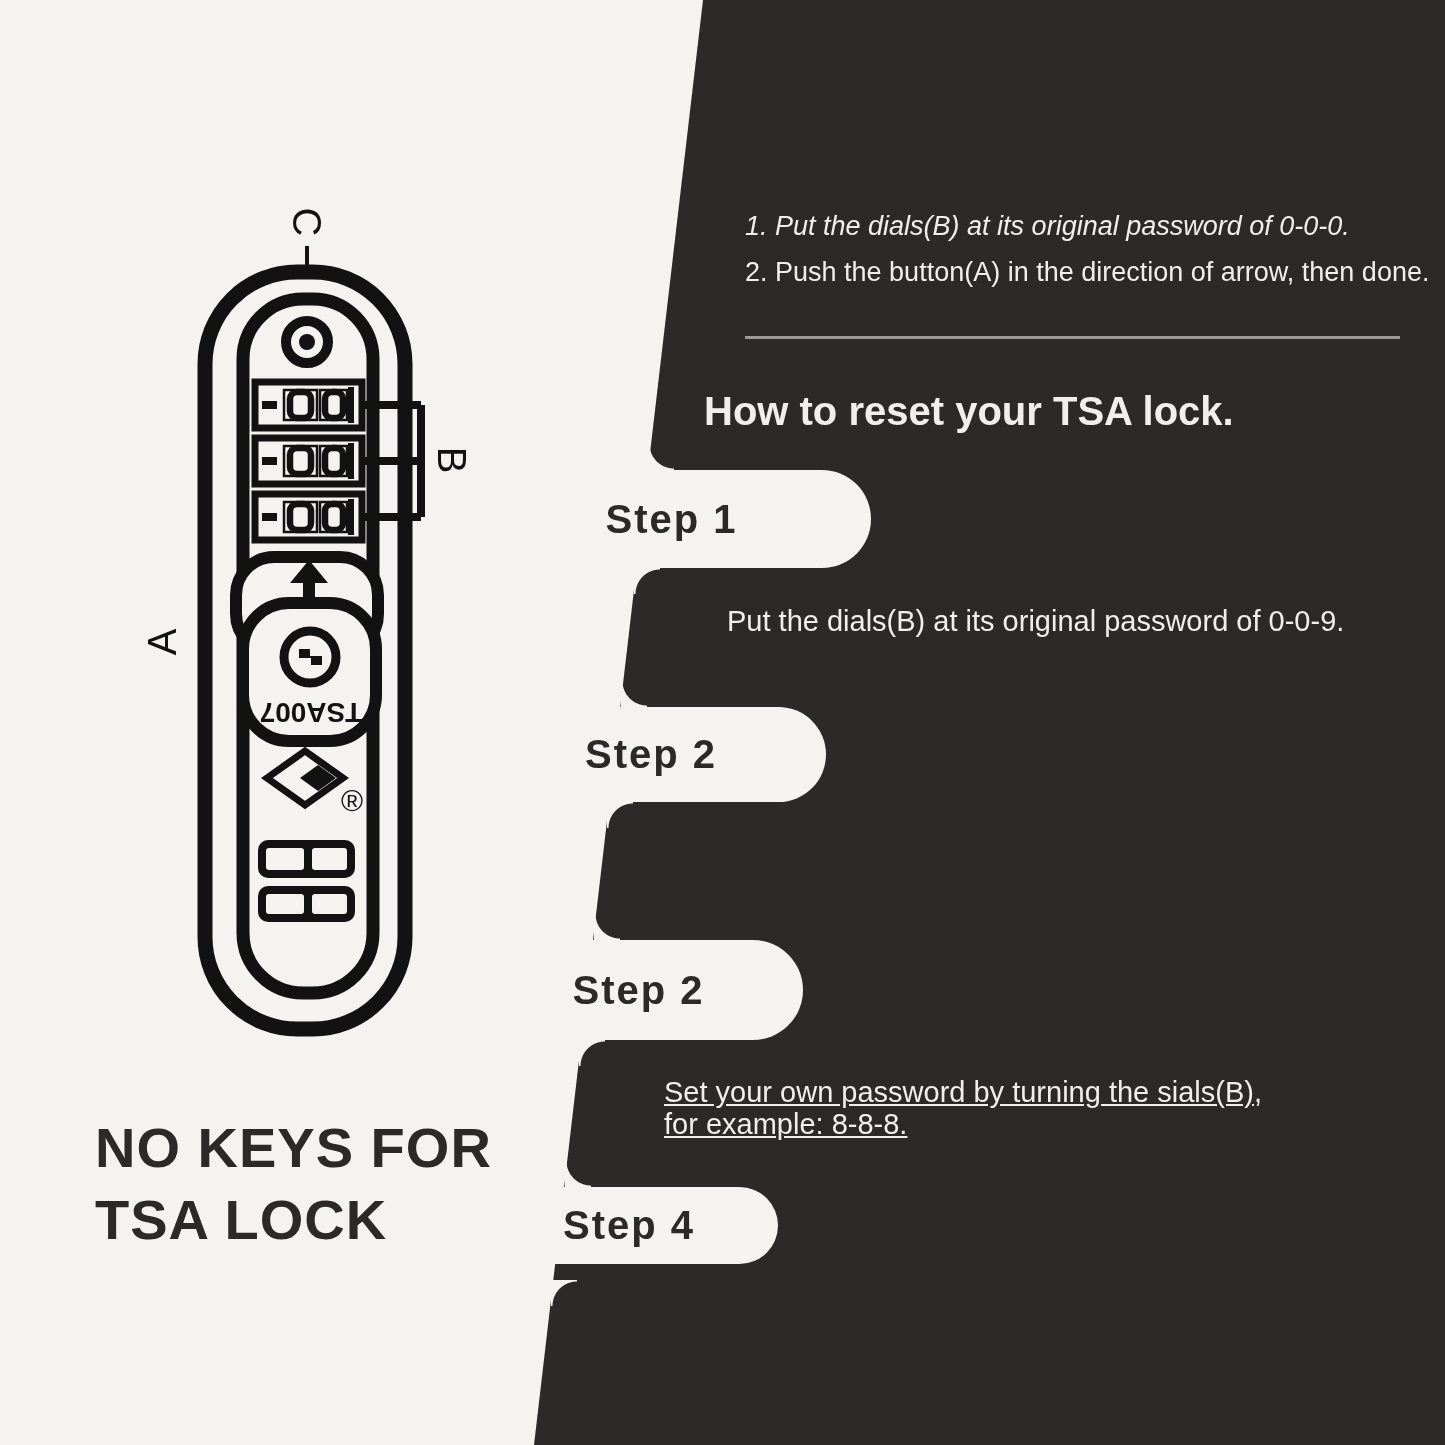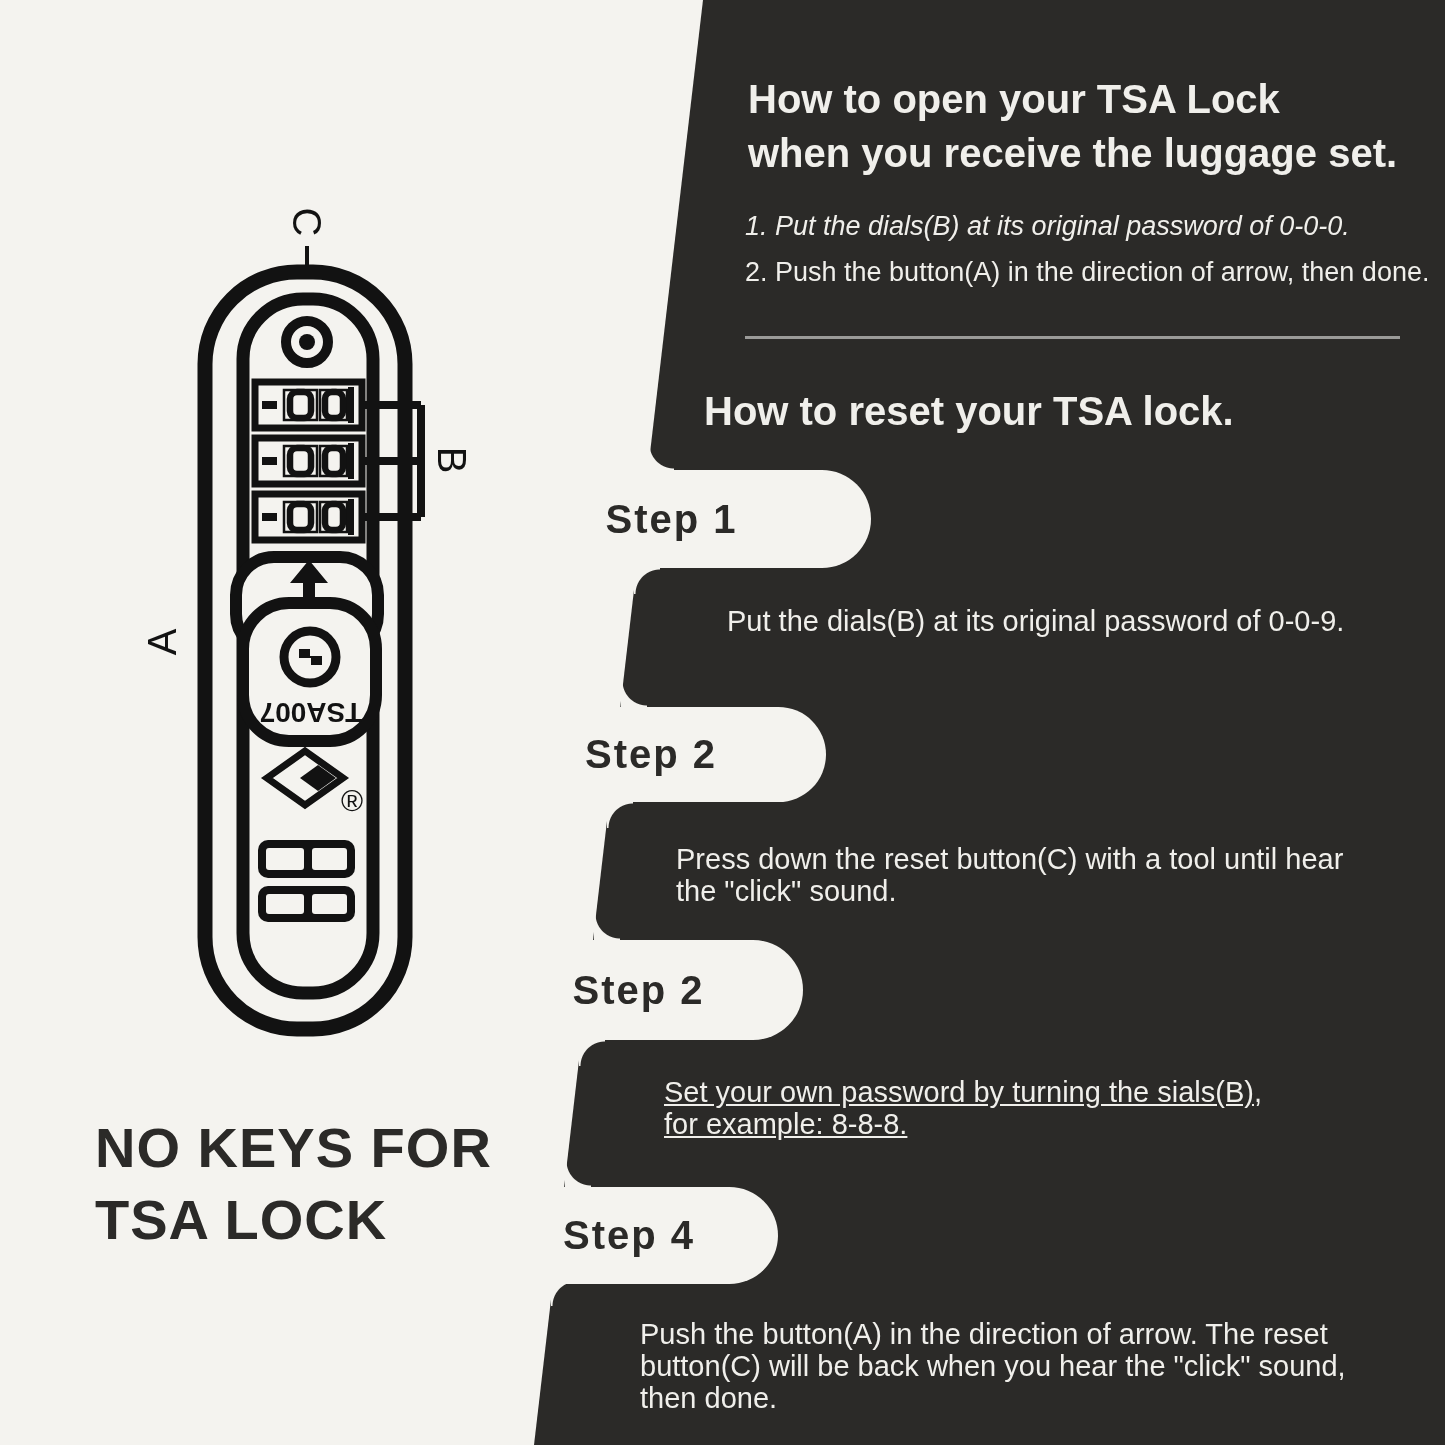--- a/index.html
+++ b/index.html
@@ -63,39 +63,32 @@
 
   <div class="pill" style="left:500px;top:470px;width:343px;height:98px;padding-right:28px;">
     <span>Step 1</span>
   </div>
   <div class="pill" style="left:500px;top:707px;width:302px;height:95px;padding-right:24px;">
     <span>Step 2</span>
   </div>
   <div class="pill" style="left:500px;top:940px;width:277px;height:100px;padding-right:26px;">
     <span>Step 2</span>
   </div>
-  <div class="pill" style="left:500px;top:1187px;width:258px;height:97px;padding-right:20px;">
+  <div class="pill" style="left:500px;top:1187px;width:258px;height:77px;padding-right:20px;">
     <span>Step 4</span>
   </div>
 
-  <div class="txt h1" style="left:748px;top:72px;">How to open your TSA Lock
-when you receive the luggage set.</div>
   <div class="txt listitem" style="left:745px;top:210px;font-style:italic;">1. Put the dials(B) at its original password of 0-0-0.</div>
   <div class="txt listitem" style="left:745px;top:256px;">2. Push the button(A) in the direction of arrow, then done.</div>
   <div class="divider" style="left:745px;top:336px;width:655px;"></div>
   <div class="txt h1" style="left:704px;top:384px;">How to reset your TSA lock.</div>
 
   <div class="txt desc" style="left:727px;top:605px;">Put the dials(B) at its original password of 0-0-9.</div>
-  <div class="txt desc" style="left:676px;top:843px;">Press down the reset button(C) with a tool until hear
-the "click" sound.</div>
   <div class="txt desc" style="left:664px;top:1076px;text-decoration:underline;">Set your own password by turning the sials(B),
 for example: 8-8-8.</div>
-  <div class="txt desc" style="left:640px;top:1318px;">Push the button(A) in the direction of arrow. The reset
-button(C) will be back when you hear the "click" sound,
-then done.</div>
 
   <svg class="lock" width="520" height="1060" viewBox="0 0 520 1060">
 
     <text x="307" y="222" transform="rotate(90 307 222)" font-size="40" fill="var(--ink)" text-anchor="middle" dominant-baseline="central">C</text>
     <line x1="307" y1="246" x2="307" y2="340" stroke="var(--ink)" stroke-width="4"></line>
 
     <rect x="205" y="272" width="200" height="757" rx="92" fill="var(--light)" stroke="var(--ink)" stroke-width="15"></rect>
     <rect x="243" y="299" width="130" height="694" rx="60" fill="var(--light)" stroke="var(--ink)" stroke-width="13"></rect>
 
     <g>

